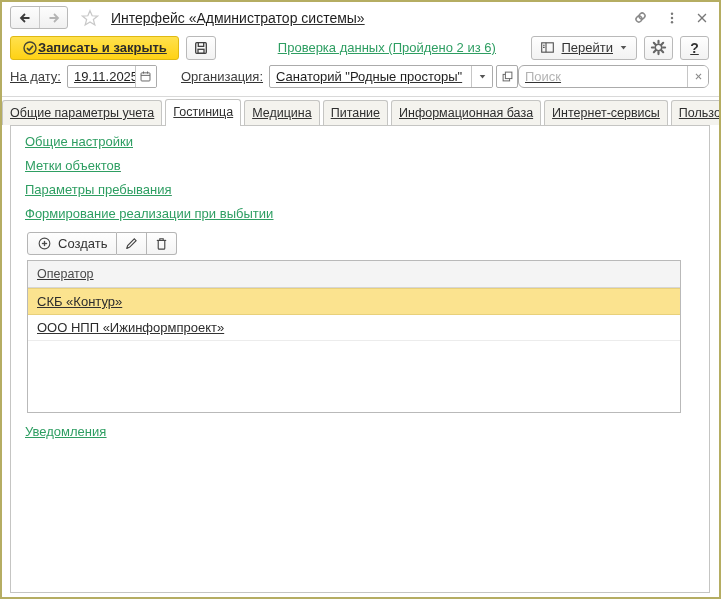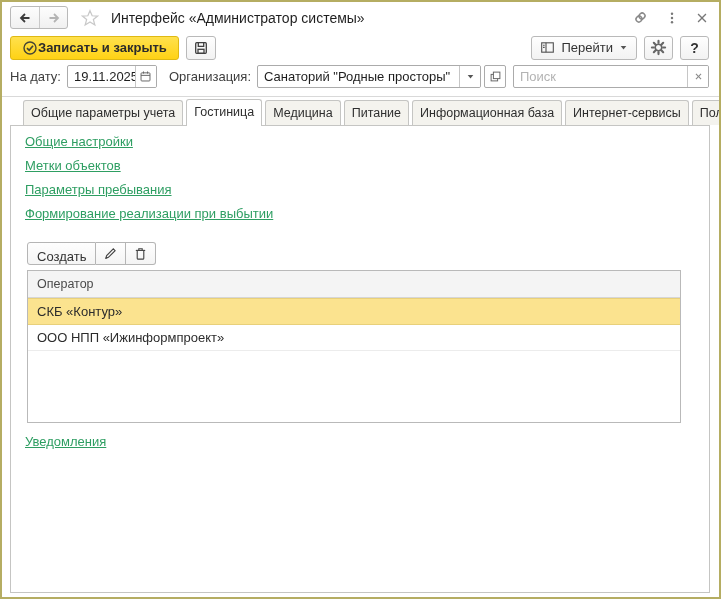--- a/index.html
+++ b/index.html
@@ -1,19 +1,19 @@
 <!DOCTYPE html>
 <html><head>
 <meta charset="utf-8">
 <style>
   html,body{margin:0;padding:0;background:#e8e8e8;}
   .window{
     position:relative;width:721px;height:599px;box-sizing:border-box;
     background:#fff;border:2px solid #b5ad62;overflow:hidden;
-    font-family:"Liberation Sans", sans-serif;color:#333;
+    font-family:"Liberation Sans", sans-serif;color:#333;text-decoration:underline;
   }
   
   .titlebar{height:31px;display:flex;align-items:center;padding:0 10px 0 8px;}
   .nav-group{display:flex;border:1px solid #b9b9b9;border-radius:3px;overflow:hidden;background:linear-gradient(#fdfdfd,#f0f0f0);}
   .nav-btn{width:28px;height:21px;display:flex;align-items:center;justify-content:center;background:transparent;border:none;padding:0;cursor:pointer;}
   .nav-btn + .nav-btn{border-left:1px solid #c9c9c9;}
   .star{margin-left:13px;display:flex;}
   .title{margin-left:12px;font-size:14px;color:#1f1f1f;white-space:nowrap;}
   .tb-spacer{flex:1;}
   .tb-icon{margin-left:16px;display:flex;cursor:pointer;}
@@ -28,35 +28,35 @@
   .btn-help{font-weight:bold;font-size:14px;color:#333;}
   
   .filters{height:29px;display:flex;align-items:center;padding:0 10px 5px 8px;border-bottom:1px solid #d9d9d9;}
   .flabel{font-size:13px;color:#3d3d3d;white-space:nowrap;}
   .field{box-sizing:border-box;height:23px;background:#fff;border:1px solid #ababab;border-radius:2px;display:flex;align-items:center;overflow:hidden;}
   .field-text{flex:1;padding:0 6px;font-size:13px;color:#1e1e1e;white-space:nowrap;overflow:hidden;}
   .field-btn{width:20px;height:100%;display:flex;align-items:center;justify-content:center;border-left:1px solid #c6c6c6;cursor:pointer;background:#fff;}
   .date-field{width:90px;margin-left:6px;}
   .org-field{width:224px;margin-left:6px;}
   .open-btn{width:22px;height:23px;margin-left:3px;display:flex;align-items:center;justify-content:center;background:#fff;border:1px solid #ababab;border-radius:2px;cursor:pointer;padding:0;}
-  .search-field{flex:1;margin-left:7px;}
+  .search-field{flex:1;border-radius:6px;}
   .placeholder{color:#b3b3b3;}
   
-  .tabbar{height:28px;display:flex;align-items:flex-end;padding-left:21px;position:relative;z-index:2;}
+  .tabbar{height:28px;display:flex;align-items:flex-end;position:relative;z-index:2;}
   .tab{box-sizing:border-box;white-space:nowrap;font-size:12.5px;color:#2e2e2e;background:#f4f3ee;border:1px solid #c5c5c3;border-bottom:none;border-radius:3px 3px 0 0;padding:5px 7px 5px;margin-right:3px;cursor:pointer;}
   .tab.active{background:#fff;padding-bottom:7px;margin-bottom:-1px;}
   
   .panel{box-sizing:border-box;margin:0 9px 0 8px;height:468px;border:1px solid #c5c5c3;background:#fff;padding:7px 14px 16px 14px;position:relative;z-index:1;}
   .link-row{margin-bottom:8px;line-height:15px;}
   .green-link{font-size:13px;color:#2e9e62;text-decoration:underline;cursor:pointer;}
   .focused-link{outline:1px dotted #3a8f5f;outline-offset:1px;}
   
   .cmd-bar{display:inline-flex;margin:3px 0 5px 2px;}
   .grp-btn{box-sizing:border-box;height:23px;display:inline-flex;align-items:center;gap:6px;background:linear-gradient(#fefefe,#f4f4f4);border:1px solid #b5b5b5;font-size:13px;color:#333;padding:0 9px;cursor:pointer;font-family:inherit;}
-  .grp-btn.first{border-radius:3px 0 0 3px;flex-direction:column;}
+  .grp-btn.first{border-radius:3px 0 0 3px;}
   .grp-btn.mid{border-left:none;width:30px;justify-content:center;padding:0;}
   .grp-btn.last{border-left:none;border-radius:0 3px 3px 0;width:30px;justify-content:center;padding:0;}
   
   .optable{box-sizing:border-box;width:654px;height:153px;border:1px solid #b9b9b9;margin-left:2px;background:#fff;overflow:hidden;}
   .thead{box-sizing:border-box;height:27px;background:#f4f4f4;border-bottom:1px solid #d6d6d6;display:flex;align-items:center;padding:0 9px;font-size:12.5px;color:#4a4a4a;}
   .trow{box-sizing:border-box;height:26px;display:flex;align-items:center;padding:0 9px;font-size:13px;color:#2c2c2c;border-bottom:1px solid #ececec;cursor:pointer;}
   .trow.selected{background:#fbe38f;border-top:1px solid #e8d07a;border-bottom:1px solid #e8d07a;height:27px;}
   .notif{margin-top:10px;}
 </style>
 </head>
@@ -127,20 +127,21 @@
     </button>
     <button class="btn btn-save">
       <svg width="16" height="16" viewBox="0 0 16 16">
           <g stroke="#3f3f3f" fill="none" stroke-width="1.3">
             <rect x="2.7" y="2.7" width="10.6" height="10.6" rx="1"></rect>
             <path d="M5.3 2.7 v3.7 h5.4 V2.7"></path>
             <rect x="5" y="9.3" width="6" height="4"></rect>
           </g>
         </svg>
     </button>
+    <a class="check-link">Проверка данных (Пройдено 2 из 6)</a>
     <span class="tb-spacer"></span>
     <button class="btn btn-goto">
       <svg width="15" height="15" viewBox="0 0 16 16">
           <g stroke="#555" fill="none" stroke-width="1.2">
             <rect x="1.8" y="3" width="12.4" height="10"></rect>
             <line x1="6.4" y1="3" x2="6.4" y2="13"></line>
             <line x1="3.2" y1="5.6" x2="5" y2="5.6"></line>
             <line x1="3.2" y1="7.8" x2="5" y2="7.8"></line>
           </g>
         </svg>
@@ -175,21 +176,21 @@
         <svg width="13" height="13" viewBox="0 0 16 16">
             <g stroke="#666" fill="none" stroke-width="1.2">
               <rect x="2.5" y="3.5" width="11" height="10" rx="1"></rect>
               <line x1="2.5" y1="6.6" x2="13.5" y2="6.6"></line>
               <line x1="5.5" y1="1.8" x2="5.5" y2="4.4"></line>
               <line x1="10.5" y1="1.8" x2="10.5" y2="4.4"></line>
             </g>
           </svg>
       </span>
     </div>
-    <span class="flabel" style="margin-left:12px;">Организация:</span>
+    <span class="flabel" style="margin-left:24px;">Организация:</span>
     <div class="field org-field">
       <span class="field-text">Санаторий "Родные просторы"</span>
       <span class="field-btn">
         <svg width="9" height="9" viewBox="0 0 16 16">
             <polygon points="3,5.5 13,5.5 8,11.5" fill="#555"></polygon>
           </svg>
       </span>
     </div>
     <button class="open-btn">
       <svg width="13" height="13" viewBox="0 0 16 16">

